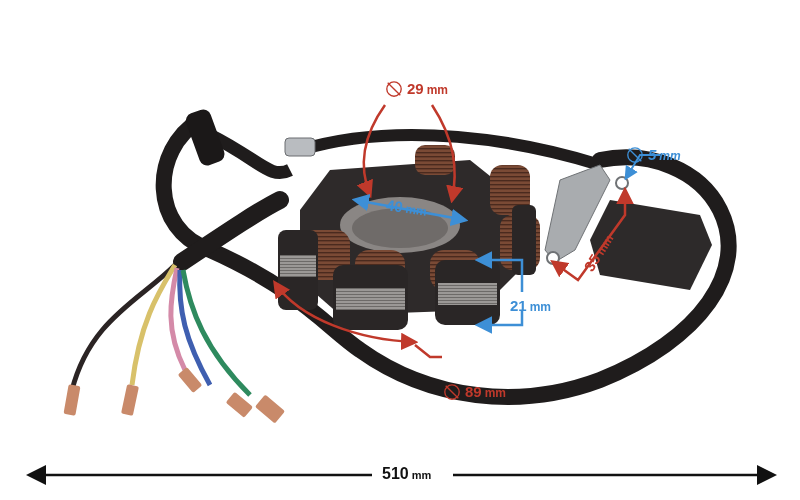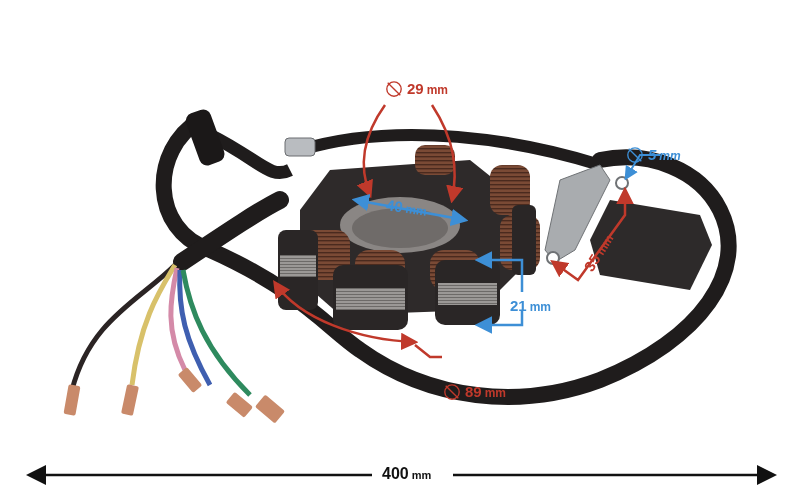--- a/index.html
+++ b/index.html
@@ -146,14 +146,14 @@
 </div>
 
 <div class="label red" id="lbl-89" style="left:443px; top:348px;margin-top:35px;">
   <svg class="dia" viewBox="0 0 20 20">
       <circle cx="10" cy="10" r="8" fill="none" stroke="#c0392b" stroke-width="1.5"></circle>
       <line x1="3" y1="3" x2="17" y2="17" stroke="#c0392b" stroke-width="1.5"></line>
     </svg><span class="num">89</span><span class="unit">mm</span>
 </div>
 
 <div class="label black" id="lbl-510" style="left:382px; top:466px;">
-  <span class="num">400</span><span class="unit">mm</span>
+  <span class="num">510</span><span class="unit">mm</span>
 </div>
 
 </body></html>

